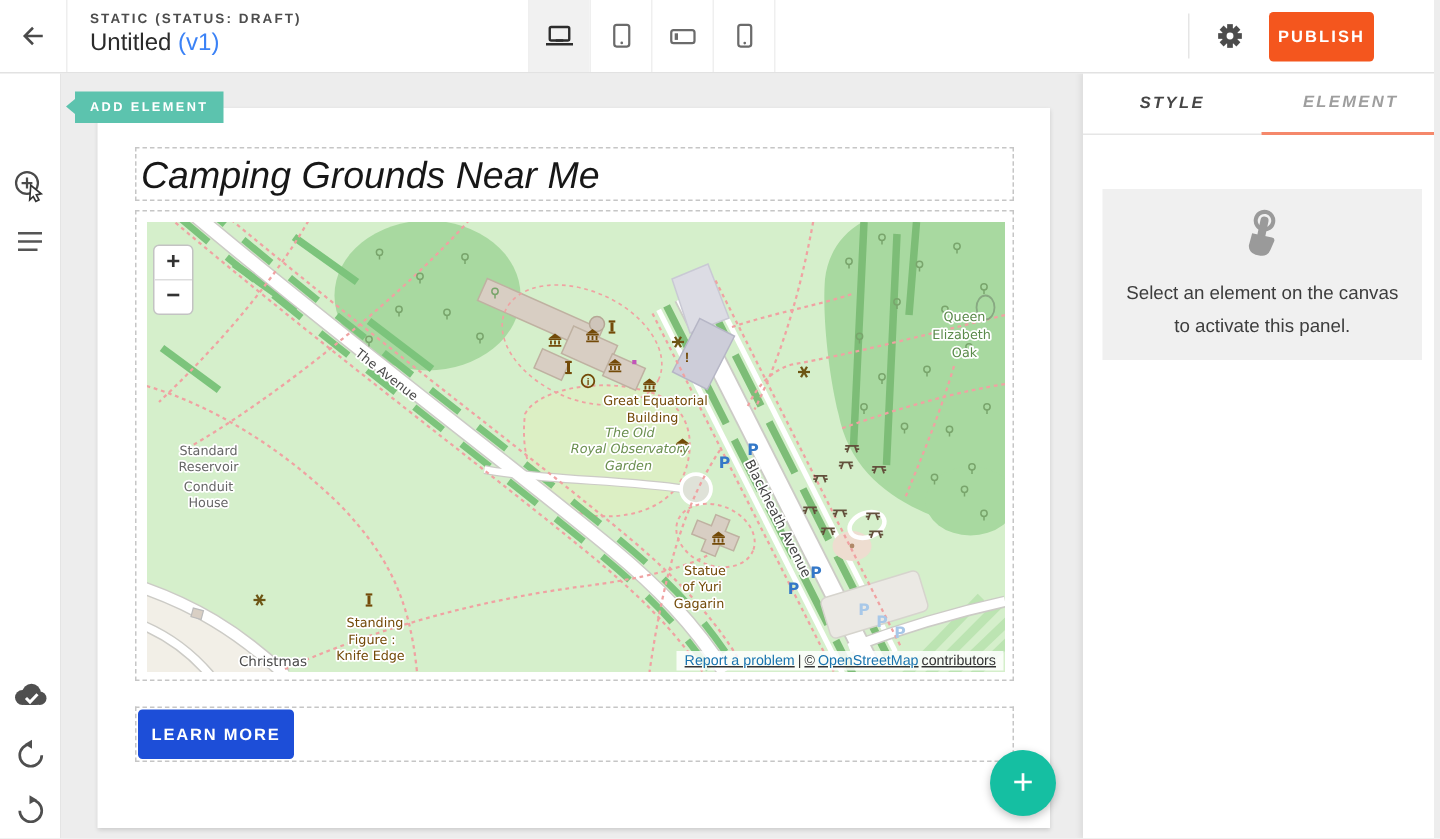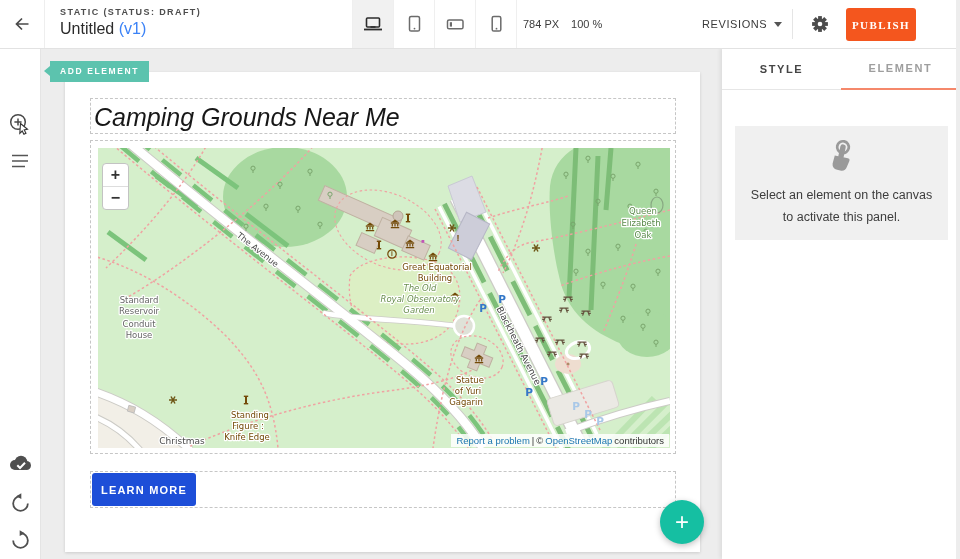--- a/index.html
+++ b/index.html
@@ -25,21 +25,21 @@
              gap:12px;font-size:11px;color:#3c3c3c;}
   .revisions{position:absolute;left:702px;top:0;height:48px;display:flex;align-items:center;
              gap:7px;font-size:11px;letter-spacing:.6px;color:#3a3a3a;cursor:pointer;}
   .caret{width:0;height:0;border-left:4px solid transparent;border-right:4px solid transparent;
          border-top:5px solid #555;}
   .tb-divider{position:absolute;left:792px;top:9px;height:30px;width:1px;background:#e5e5e5;}
   .icon-btn{position:absolute;top:0;height:48px;width:28px;display:flex;align-items:center;
             justify-content:center;cursor:pointer;}
   .publish-btn{position:absolute;left:846px;top:8px;width:70px;height:33px;background:#f4561e;
                color:#fff;font-size:11px;font-weight:bold;letter-spacing:1.4px;border:none;
-               border-radius:3px;display:flex;align-items:center;justify-content:center;cursor:pointer;font-family:Liberation Serif, serif;}
+               border-radius:3px;display:flex;align-items:center;justify-content:center;cursor:pointer;}
 
   
   .leftbar{position:absolute;left:0;top:48px;width:40px;height:511px;background:#fff;
            border-right:1px solid #e4e4e4;z-index:20;}
   .side-btn{position:absolute;left:0;width:40px;height:36px;display:flex;align-items:center;
             justify-content:center;cursor:pointer;}
 
   
   .canvas{position:absolute;left:40px;top:48px;width:682px;height:511px;background:#ededed;}
   .tooltip{position:absolute;left:10px;top:13px;height:21px;line-height:21px;background:#5cc3ae;
@@ -56,36 +56,36 @@
                 line-height:30px;font-style:italic;}
   .map-box{position:absolute;left:25px;top:68px;width:586px;height:314px;
            border:1px dashed #c6c6c6;padding:7px;box-sizing:border-box;cursor:pointer;}
   .map{position:relative;width:572px;height:300px;overflow:hidden;background:#d5efcb;}
   .zoomctl{position:absolute;left:4px;top:15px;width:25px;background:#fff;border:1px solid #c3c3c3;
            border-radius:4px;overflow:hidden;z-index:5;}
   .zoomctl div{height:22px;line-height:22px;text-align:center;font-size:16px;font-weight:bold;
            color:#333;cursor:pointer;}
   .zoomctl .zin{border-bottom:1px solid #ddd;}
   .attribution{position:absolute;right:1px;bottom:1px;background:rgba(255,255,255,.85);
-           font-size:9.5px;color:#333;padding:1px 4px;z-index:5;white-space:nowrap;}
+           font-size:9.5px;color:#333;padding:1px 4px;z-index:5;white-space:nowrap;text-decoration:underline;}
   .attribution .blue{color:#1a75b0;cursor:pointer;}
   .attribution span{margin:0 1px;}
   .btn-row{position:absolute;left:25px;top:399px;width:586px;height:37px;
            border:1px dashed #c6c6c6;box-sizing:border-box;}
   .learn-more{position:absolute;left:1px;top:1px;width:104px;height:33px;background:#1d4ed8;
            color:#fff;border:none;border-radius:3px;font-size:11px;font-weight:bold;
            letter-spacing:1.2px;cursor:pointer;}
   .fab{position:absolute;left:620px;top:452px;width:44px;height:44px;border-radius:50%;
        background:#15bfa2;color:#fff;border:none;font-size:24px;font-weight:300;line-height:40px;
        text-align:center;box-shadow:0 2px 6px rgba(0,0,0,.25);cursor:pointer;z-index:18;padding:0;}
 
   
   .rightpanel{position:absolute;left:722px;top:48px;width:238px;height:511px;background:#fff;
               box-shadow:-2px 0 4px rgba(0,0,0,.07);z-index:10;}
-  .tabs{display:flex;height:42px;}
+  .tabs{display:flex;height:42px;font-style:italic;}
   .tab{flex:1;display:flex;align-items:center;justify-content:center;font-size:11px;
        font-weight:bold;letter-spacing:1.6px;cursor:pointer;border-bottom:1px solid #e6e6e6;
        box-sizing:border-box;}
   .tab.style-tab{color:#454545;}
   .tab.element-tab{color:#9e9e9e;border-bottom:2px solid #f5886b;}
   .placeholder-box{position:absolute;left:13px;top:78px;width:213px;height:114px;background:#f0f0f0;
        display:flex;flex-direction:column;align-items:center;justify-content:center;gap:8px;
        text-align:center;}
   .placeholder-text{font-size:12.5px;color:#3d3d3d;line-height:22px;}
 
@@ -139,29 +139,21 @@
       <div class="dev-btn">
         <span>
           <svg width="18" height="18" viewBox="0 0 18 18">
               <rect x="5.2" y="1.5" width="8.6" height="14.5" rx="1.6" fill="none" stroke="#6b6b6b" stroke-width="1.5"></rect>
               <circle cx="9.5" cy="13.7" r="0.9" fill="#6b6b6b"></circle>
             </svg>
         </span>
       </div>
     </div>
 
-    <div class="size-text">
-      <span>784 PX</span>
-      <span>100 %</span>
-    </div>
-
-    <div class="revisions">
-      <span>REVISIONS</span>
-      <span class="caret"></span>
-    </div>
+
     <div class="tb-divider"></div>
 
     <div class="icon-btn" style="left:806px;">
       <span>
         <svg width="20" height="20" viewBox="-10 -10 20 20">
           <g fill="#4c4c4c">
             <rect x="-1.9" y="-7.9" width="3.8" height="15.8"></rect>
             <rect x="-1.9" y="-7.9" width="3.8" height="15.8" transform="rotate(45)"></rect>
             <rect x="-1.9" y="-7.9" width="3.8" height="15.8" transform="rotate(90)"></rect>
             <rect x="-1.9" y="-7.9" width="3.8" height="15.8" transform="rotate(135)"></rect>

